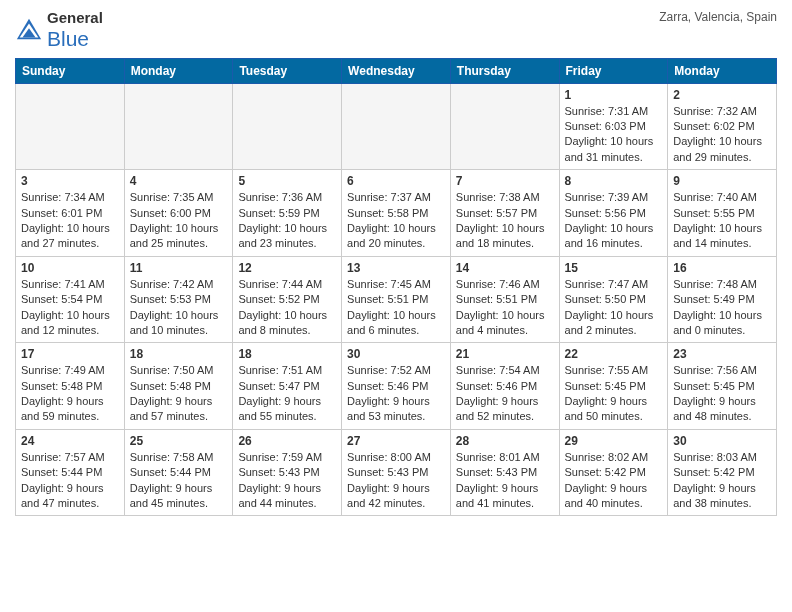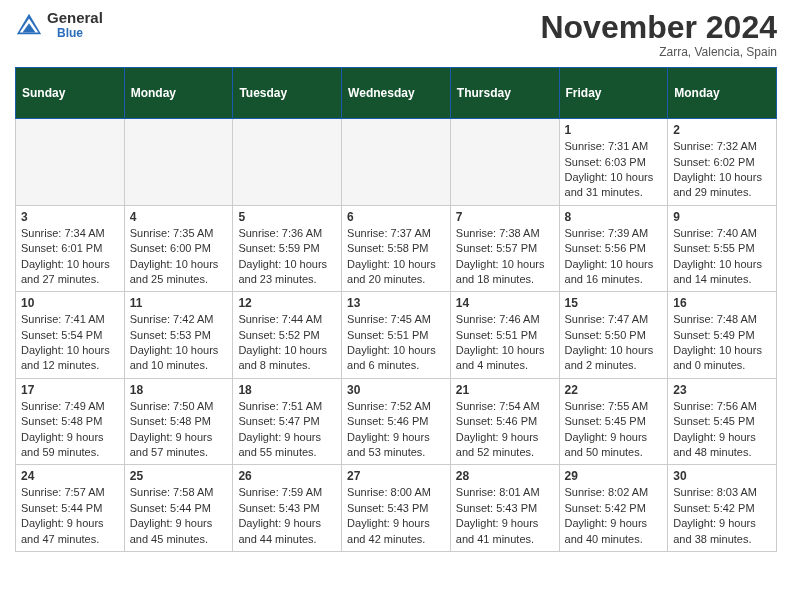--- a/index.html
+++ b/index.html
@@ -29,24 +29,23 @@
       display: flex;
       flex-direction: column;
       line-height: 1.1;
     }
     .logo-general {
       font-size: 15px;
       font-weight: bold;
       color: #333;
     }
     .logo-blue {
-      font-size: 12px;
-      font-weight: bold;
+      font-size: 21px;
+      font-weight: normal;
       color: #2a6ebb;
-      margin-left: 10px;
     }
     .logo-icon {
       width: 28px;
       height: 28px;
     }
     .title-block {
       text-align: right;
     }
     .month-title {
       font-size: 32px;
@@ -57,24 +56,24 @@
     .location {
       font-size: 12px;
       color: #555;
     }
     .calendar {
       width: 100%;
       border-collapse: collapse;
       table-layout: fixed;
     }
     .calendar th {
-      background: #14532d;
+      background: #0369a1;
       color: #fff;
       text-align: left;
-      padding: 18px 6px;
+      padding: 5px 6px;
       font-size: 12px;
       font-weight: bold;
       border: 1px solid #1a5aab;
     }
     .calendar td {
       border: 1px solid #ccc;
       vertical-align: top;
       padding: 4px 5px;
       font-size: 10px;
       color: #333;
@@ -107,21 +106,20 @@
         <polygon points="15,3 28,25 2,25" fill="#2a6ebb"></polygon>
         <polygon points="15,8 25,23 5,23" fill="#fff"></polygon>
         <polygon points="15,13 22,23 8,23" fill="#2a6ebb"></polygon>
       </svg>
       <div class="logo-text">
         <span class="logo-general">General</span>
         <span class="logo-blue">Blue</span>
       </div>
     </div>
     <div class="title-block">
-      <div class="month-title">November 2024</div>
       <div class="location">Zarra, Valencia, Spain</div>
     </div>
   </div>
 
   <table class="calendar">
     <thead>
       <tr>
 
       <th>Sunday</th>
           <th>Monday</th>

